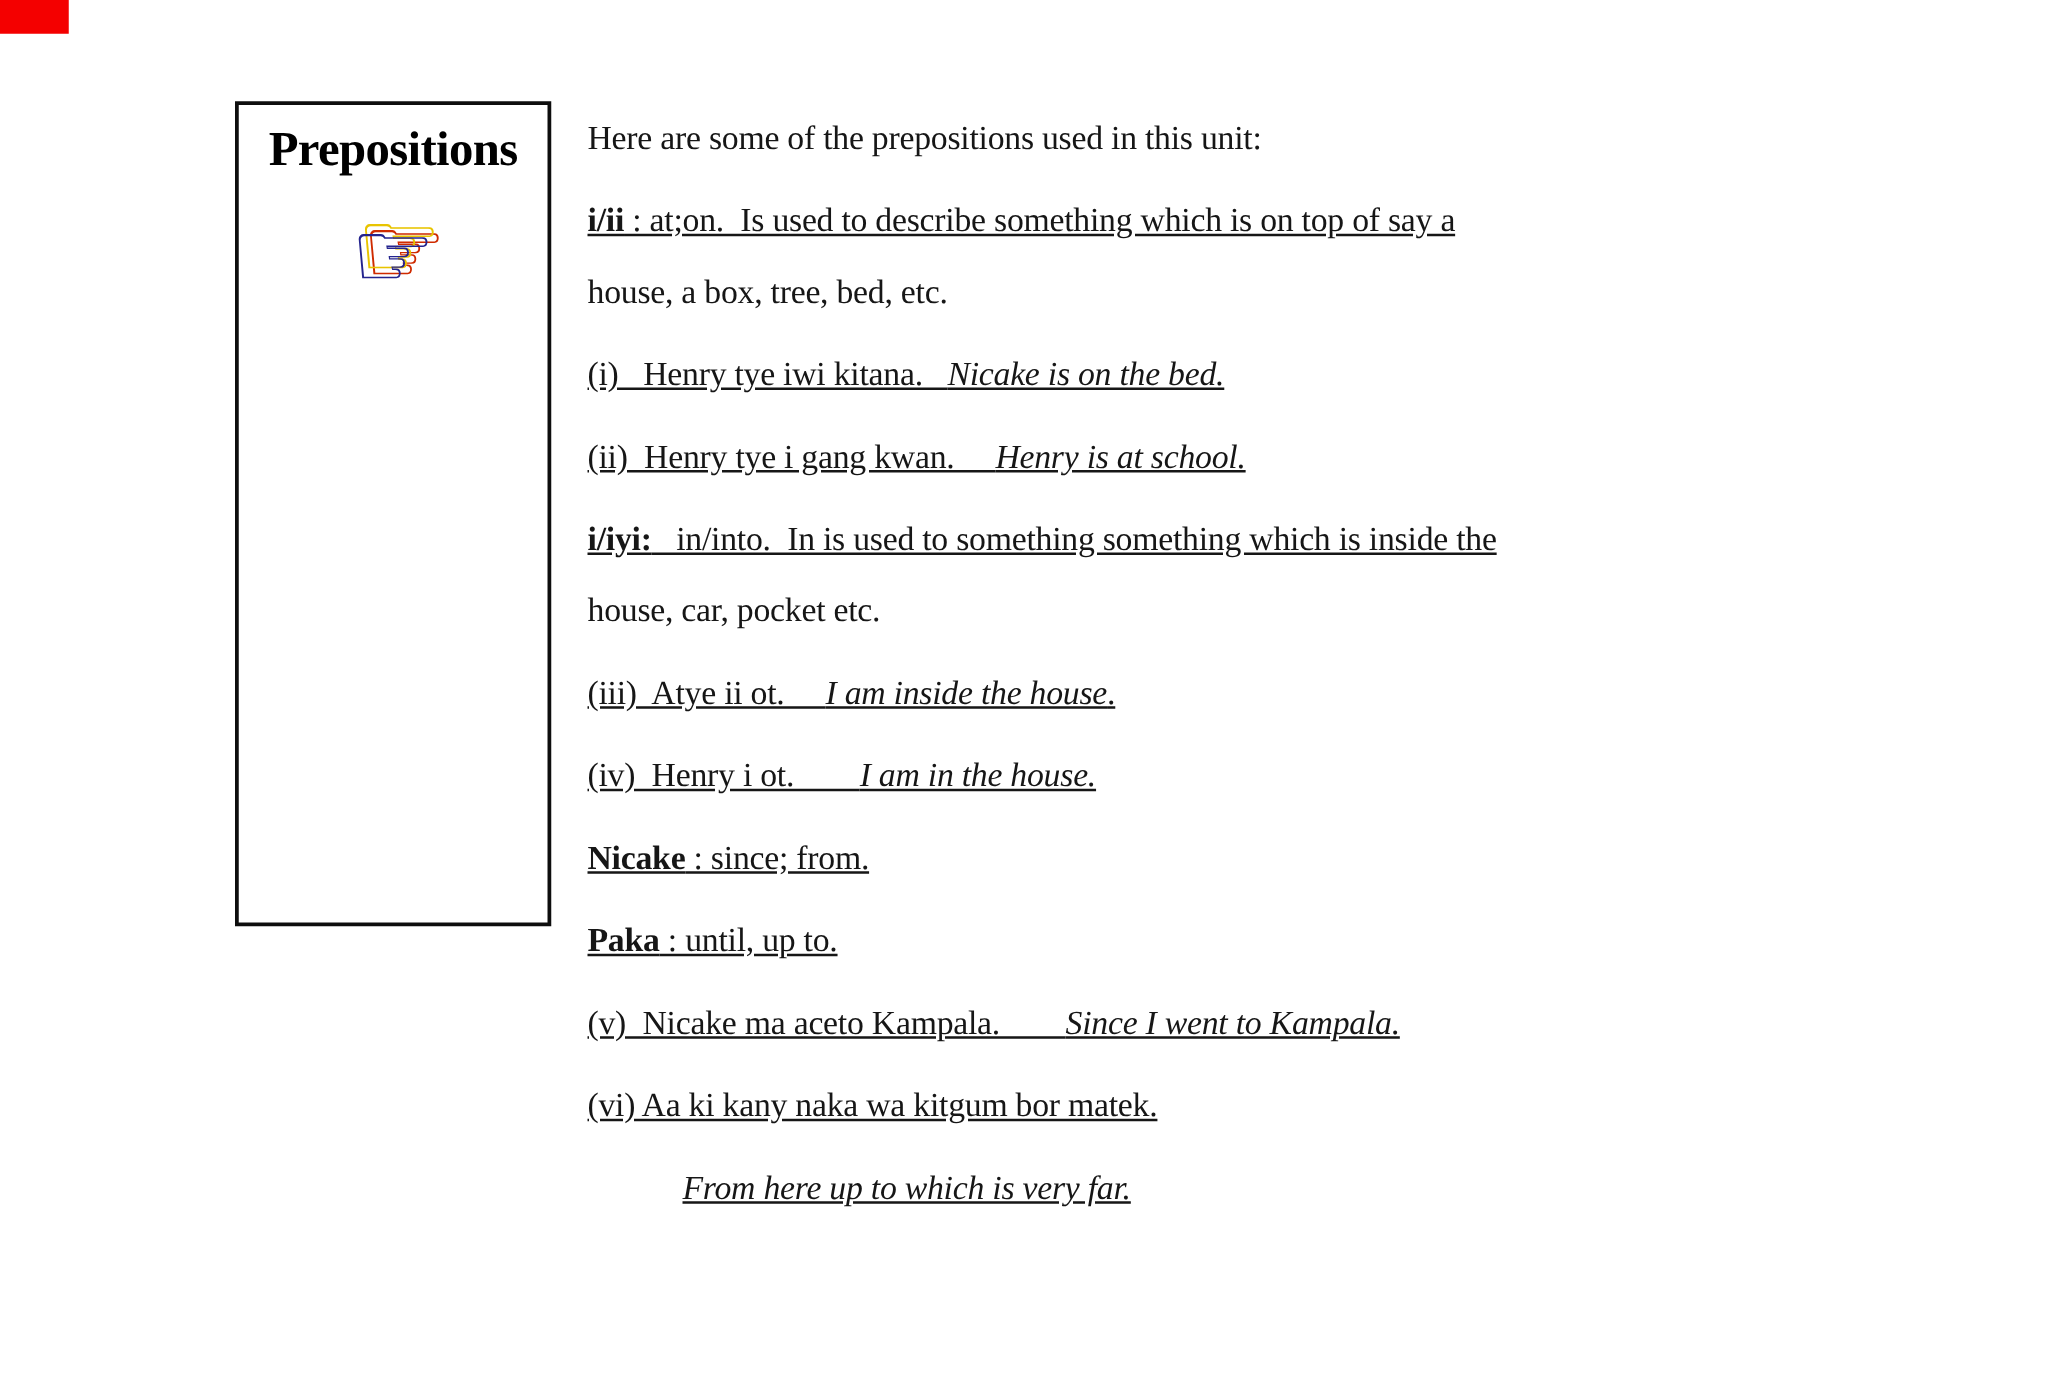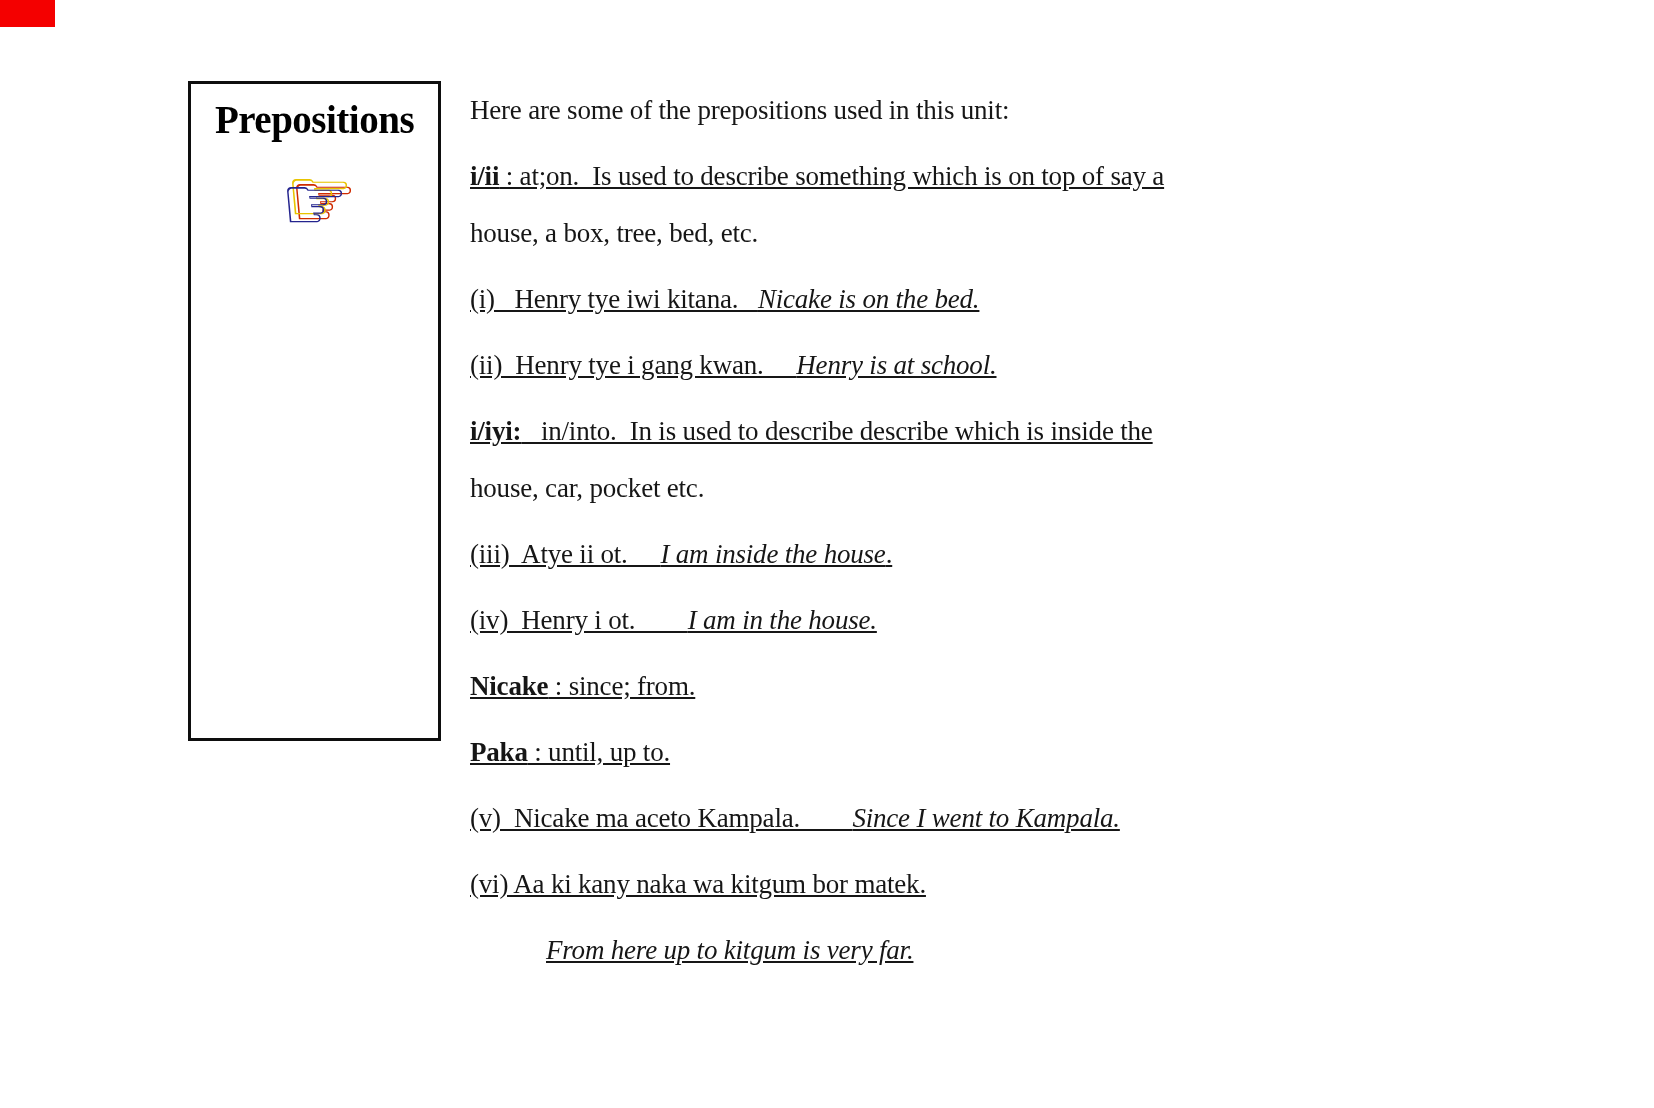--- a/index.html
+++ b/index.html
@@ -90,30 +90,30 @@
 
   <div class="line"><span>Here are some of the prepositions used in this unit:</span></div>
 
   <div class="line para-gap"><span class="b">i/ii</span><span> : at;on.  Is used to describe something which is on top of say a</span></div>
   <div class="line"><span>house, a box, tree, bed, etc.</span></div>
 
   <div class="line para-gap"><span>(i)   Henry tye iwi kitana.   </span><span class="i">Nicake is on the bed.</span></div>
 
   <div class="line para-gap"><span>(ii)  Henry tye i gang kwan.     </span><span class="i">Henry is at school.</span></div>
 
-  <div class="line para-gap"><span class="b">i/iyi:</span><span>   in/into.  In is used to describe describe which is inside the</span></div>
+  <div class="line para-gap"><span class="b">i/iyi:</span><span>   in/into.  In is used to something something which is inside the</span></div>
   <div class="line"><span>house, car, pocket etc.</span></div>
 
   <div class="line para-gap"><span>(iii)  Atye ii ot.     </span><span class="i">I am inside the house</span><span>.</span></div>
 
   <div class="line para-gap"><span>(iv)  Henry i ot.        </span><span class="i">I am in the house.</span></div>
 
   <div class="line para-gap"><span class="b">Nicake</span><span> : since; from.</span></div>
 
   <div class="line para-gap"><span class="b">Paka</span><span> : until, up to.</span></div>
 
   <div class="line para-gap"><span>(v)  Nicake ma aceto Kampala.        </span><span class="i">Since I went to Kampala.</span></div>
 
   <div class="line para-gap"><span>(vi) Aa ki kany naka wa kitgum bor matek.</span></div>
 
-  <div class="line para-gap indent"><span class="i">From here up to kitgum is very far.</span></div>
+  <div class="line para-gap indent"><span class="i">From here up to which is very far.</span></div>
 
 </div>
 
 </body></html>

